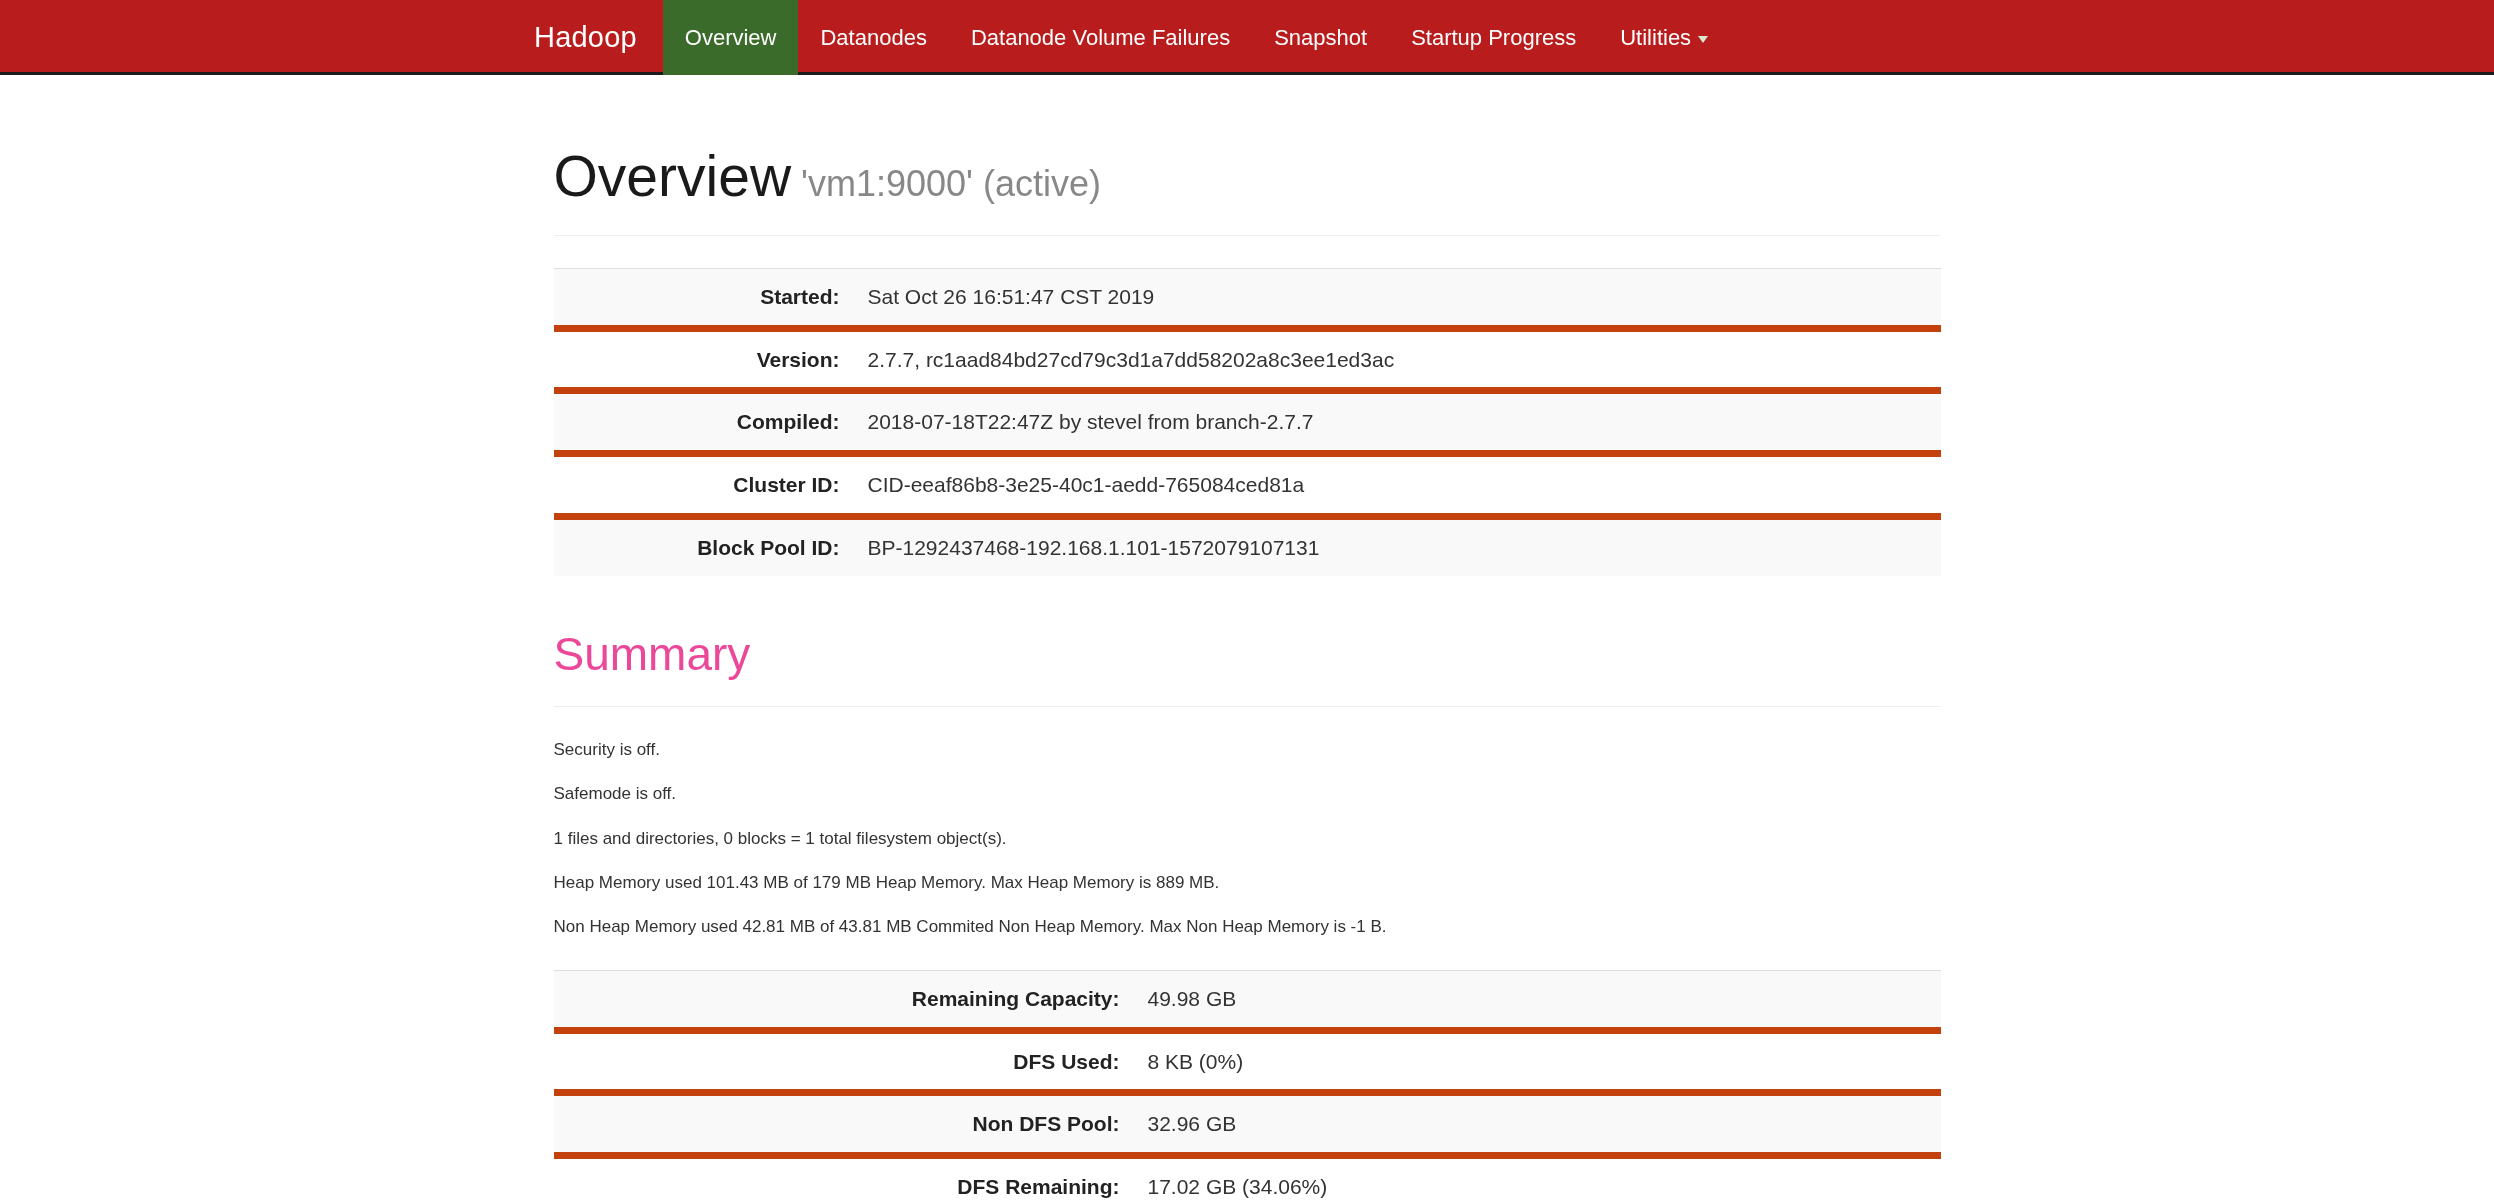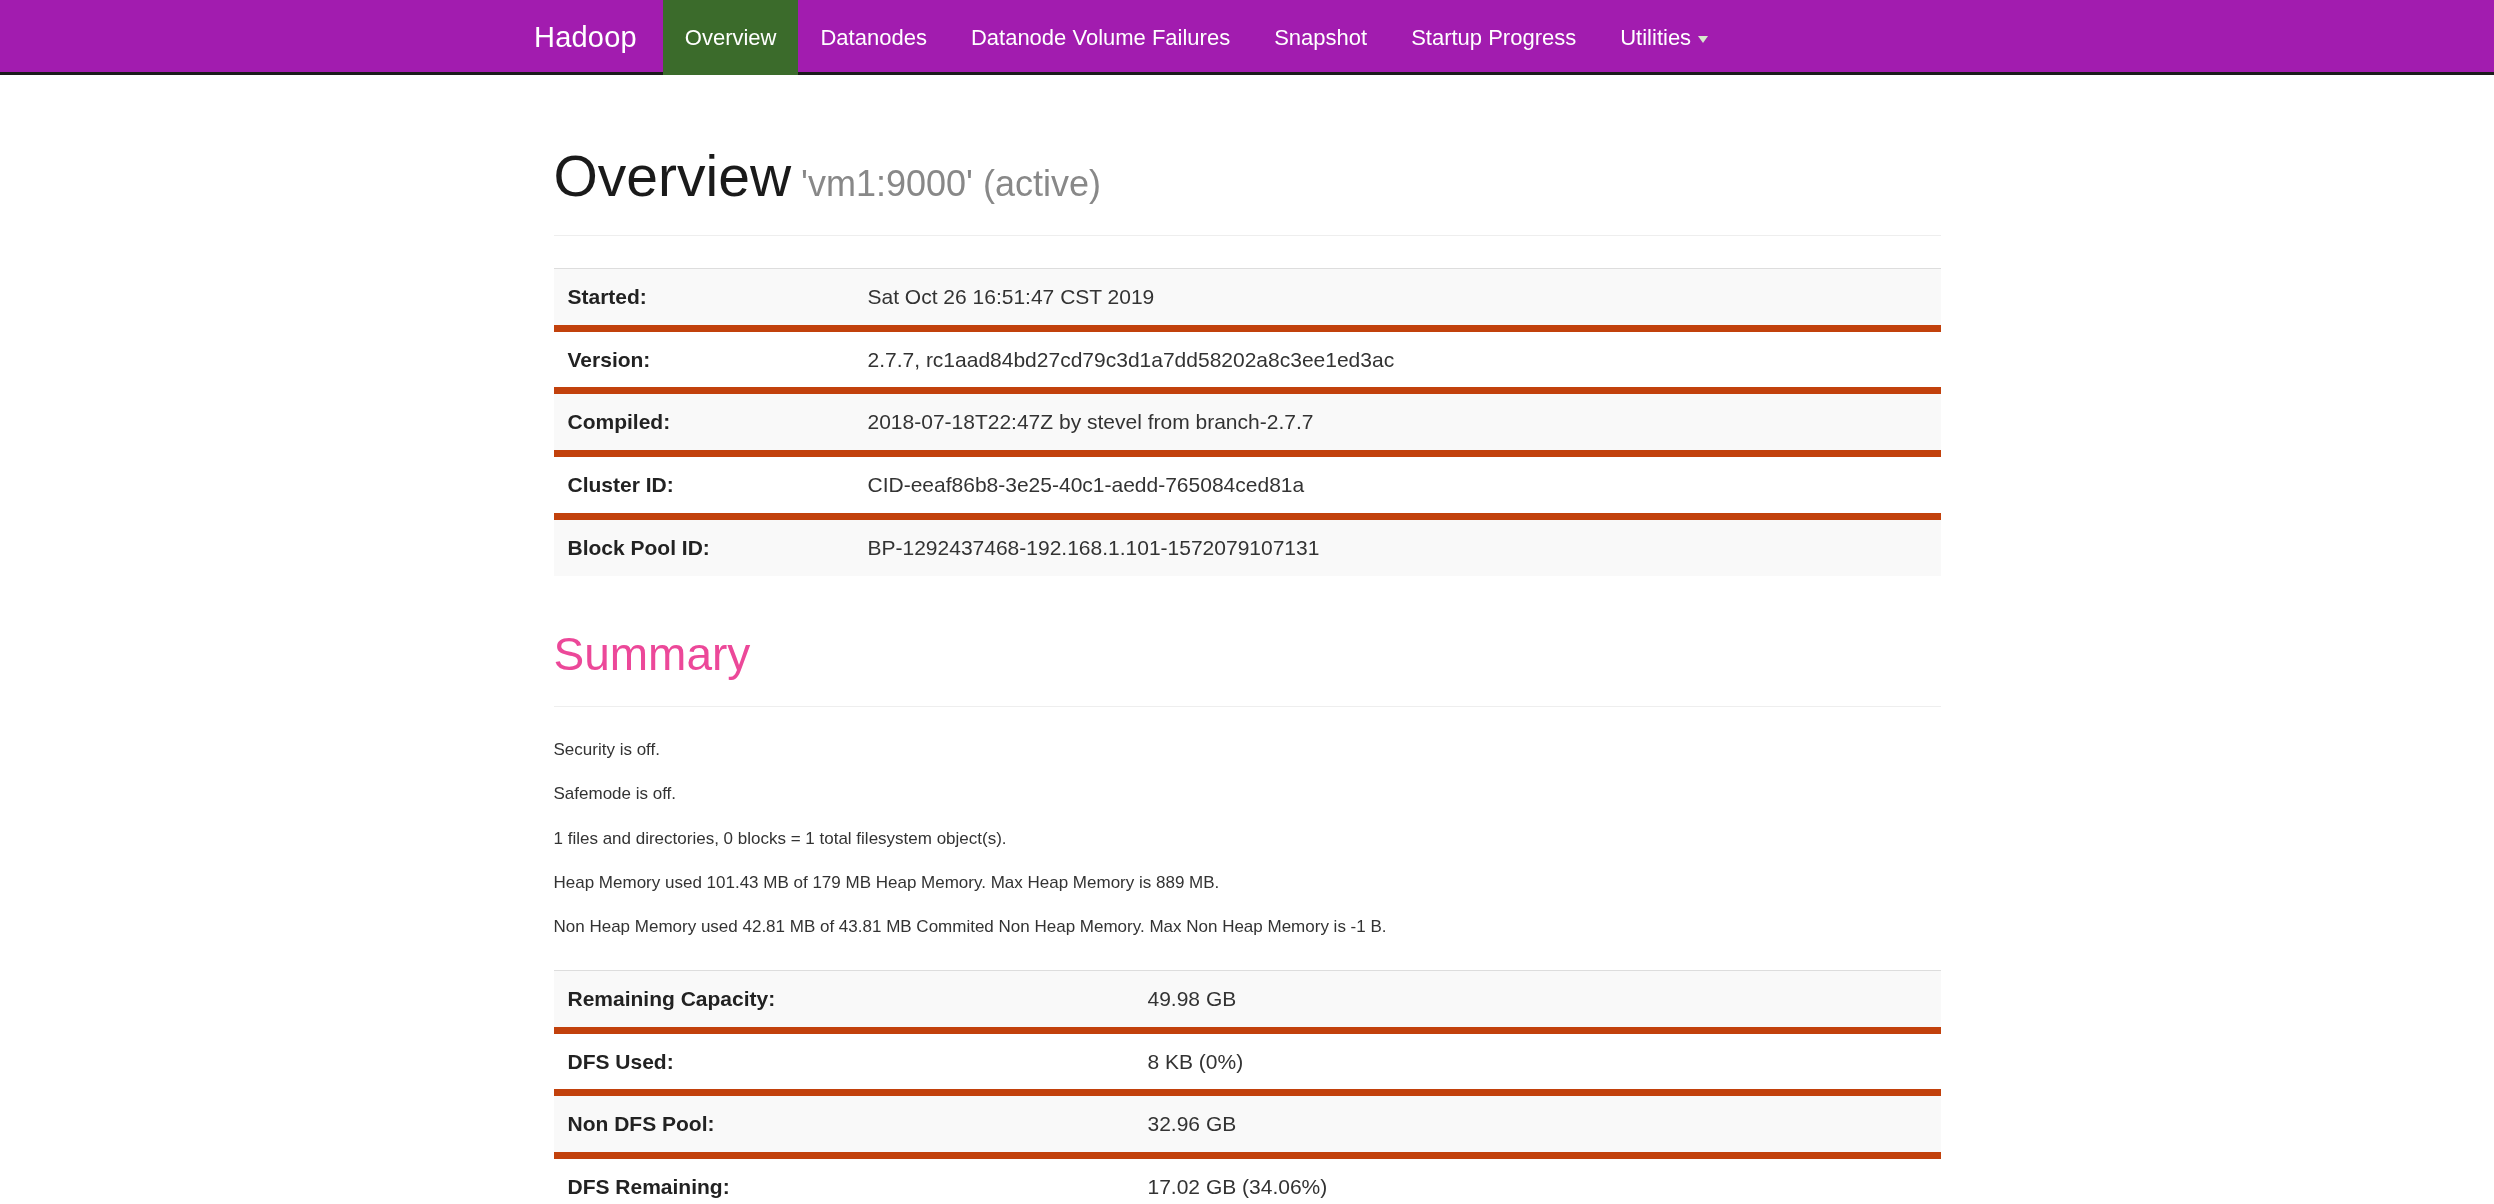--- a/index.html
+++ b/index.html
@@ -13,21 +13,21 @@
     width: 2494px;
     height: 1204px;
     overflow: hidden;
     position: relative;
   }
 
   
   .navbar {
     width: 100%;
     height: 75px;
-    background: #a21caf;
+    background: #b91c1c;
     display: flex;
     align-items: stretch;
     justify-content: flex-start;
     padding-left: 510px;
     border-bottom: 3px solid #1b1b1b;
   }
   .brand {
     color: #ffffff;
     font-size: 29px;
     line-height: 75px;
@@ -117,20 +117,21 @@
     border-top: 7px solid #c2410c;
     color: #333333;
     vertical-align: middle;
     line-height: 1.42;
   }
   table.info-table tr:first-child td { border-top: 1px solid #dddddd; }
   table.info-table td.key {
     font-weight: bold;
     width: 300px;
     color: #222222;
+    text-align: right;
   }
   table.summary-table td.key { width: 580px; }
 
   .summary-lines { margin-top: 32px; }
   .summary-line {
     font-size: 17px;
     color: #333333;
     margin: 0 0 22px 0;
     line-height: 1.3;
   }

